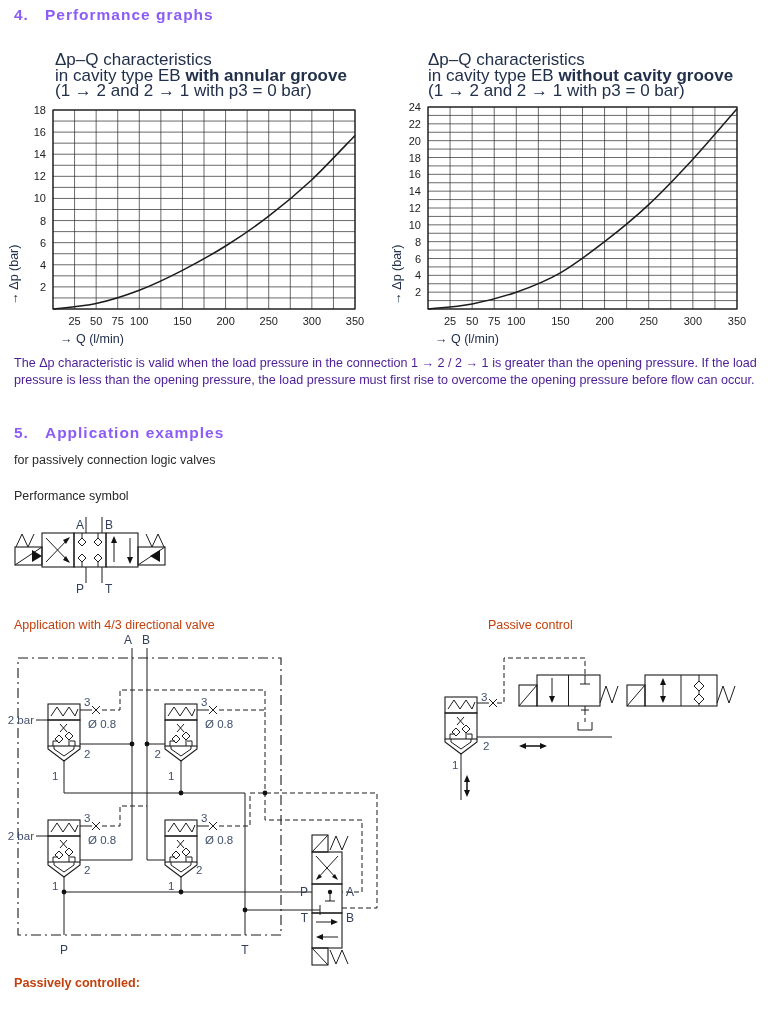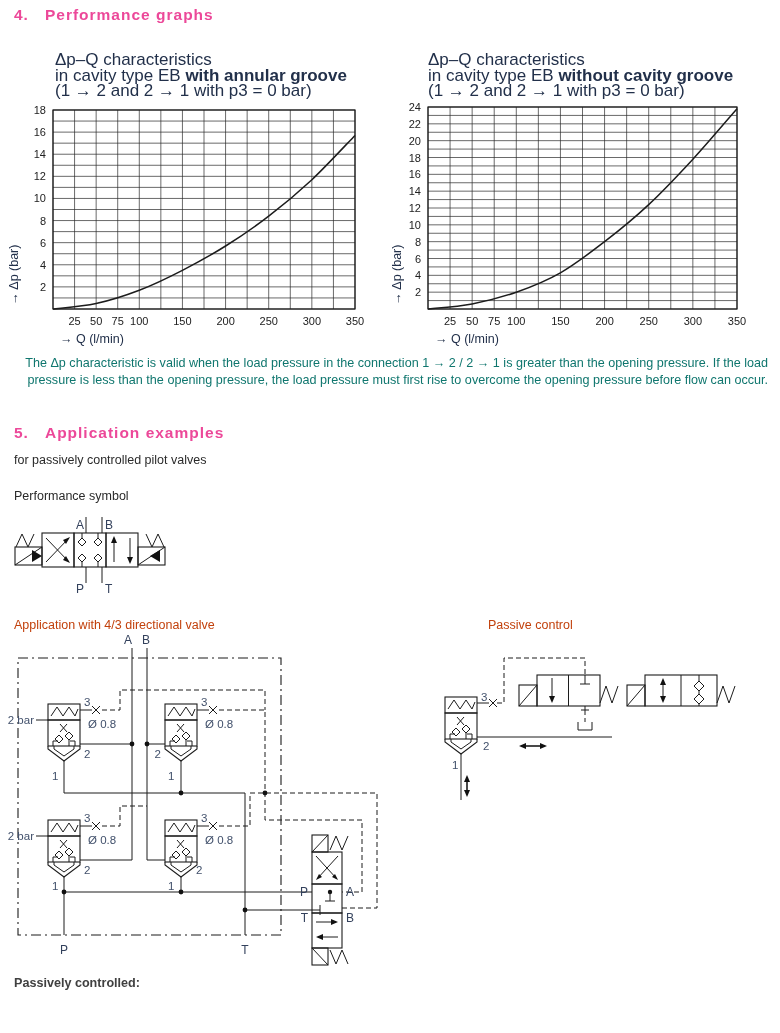--- a/index.html
+++ b/index.html
@@ -1,35 +1,35 @@
 <!DOCTYPE html>
 <html><head>
 <meta charset="utf-8">
 <style>
   html,body{margin:0;padding:0;background:#fff;}
   #page{position:relative;width:780px;height:1033px;background:#fff;overflow:hidden;
         font-family:"Liberation Sans",sans-serif;color:#1d1d1f;}
   .abs{position:absolute;}
-  h1.sec{font-size:15.5px;font-weight:bold;letter-spacing:1px;margin:0;color:#ec4899;}
+  h1.sec{font-size:15.5px;font-weight:bold;letter-spacing:1px;margin:0;color:#8b5cf6;}
   h1.sec .num{margin-right:16px;}
   .body-text{font-size:12.5px;line-height:16px;color:#2a2a2a;}
   .chart-title{font-size:17px;line-height:15.5px;color:#22304a;}
   .chart-title b{font-weight:bold;}
-  .para{font-size:12.6px;line-height:16.5px;color:#0f766e;text-align:right;}
+  .para{font-size:12.6px;line-height:16.5px;color:#4c1d95;}
   .diag-label{font-size:12.5px;color:#c2410c;}
   svg{position:absolute;overflow:visible;}
   svg text{font-family:"Liberation Sans",sans-serif;}
   .port-lbl{font-size:12px;fill:#33415c;}
   .small-lbl{font-size:11.5px;fill:#41506b;}
   .stroke{stroke:#1c1c1c;fill:none;stroke-width:1.1;}
   .thin{stroke:#1c1c1c;fill:none;stroke-width:1;}
   .dashed{stroke:#1c1c1c;fill:none;stroke-width:1;stroke-dasharray:5 3;}
   .dashdot{stroke:#1c1c1c;fill:none;stroke-width:1.1;stroke-dasharray:10 4 2 4;}
   .fillb{fill:#111;stroke:none;}
-  .foot-bold{font-size:12.6px;font-weight:bold;color:#404040;}
+  .foot-bold{font-size:12.6px;font-weight:bold;color:#c2410c;}
 </style>
 </head>
 <body>
 
 <div id="page">
 
   <h1 class="sec abs" style="left:14px;top:6px;"><span class="num">4.</span><span>Performance graphs</span></h1>
 
   <div class="chart-title abs" style="left:55px;top:52px;width:320px;">
     <div>Δp–Q characteristics</div>
@@ -168,21 +168,21 @@
         <text x="38" y="11" text-anchor="end" font-size="11" fill="#222">24</text>
         <text x="52" y="243" font-size="12.5" fill="#22304a">→ Q (l/min)</text>
         <text transform="translate(18,205) rotate(-90)" font-size="12.5" fill="#22304a">→ Δp (bar)</text>
         <path d="M45.0,209.0C52.4,208.2 74.4,206.8 89.1,203.9C103.9,201.1 118.6,197.4 133.3,192.2C148.0,187.0 162.7,181.2 177.4,172.8C192.1,164.4 206.9,153.0 221.6,141.7C236.3,130.3 251.0,118.4 265.7,104.6C280.4,90.9 295.1,75.2 309.9,59.2C324.6,43.2 346.6,17.1 354.0,8.7" fill="none" stroke="#1c1c1c" stroke-width="1.5"></path>
       </g>
     </svg>
 
   <div class="para abs" style="left:14px;top:355px;width:754px;">The Δp characteristic is valid when the load pressure in the connection 1 → 2 / 2 → 1 is greater than the opening pressure. If the load pressure is less than the opening pressure, the load pressure must first rise to overcome the opening pressure before flow can occur.</div>
 
   <h1 class="sec abs" style="left:14px;top:424px;"><span class="num">5.</span><span>Application examples</span></h1>
-  <div class="body-text abs" style="left:14px;top:452px;">for passively controlled pilot valves</div>
+  <div class="body-text abs" style="left:14px;top:452px;">for passively connection logic valves</div>
   <div class="body-text abs" style="left:14px;top:488px;">Performance symbol</div>
 
   <svg width="0" height="0" style="position:absolute;">
     <defs>
       <g id="logic-valve">
         <rect class="stroke" x="0" y="0" width="32" height="16"></rect>
         <polyline class="thin" points="3,12 9,3 15,12 21,3 27,12 30,5"></polyline>
         <rect class="stroke" x="0" y="16" width="32" height="26"></rect>
         <line class="thin" x1="12" y1="20" x2="19" y2="28"></line>
         <line class="thin" x1="19" y1="20" x2="12" y2="28"></line>

